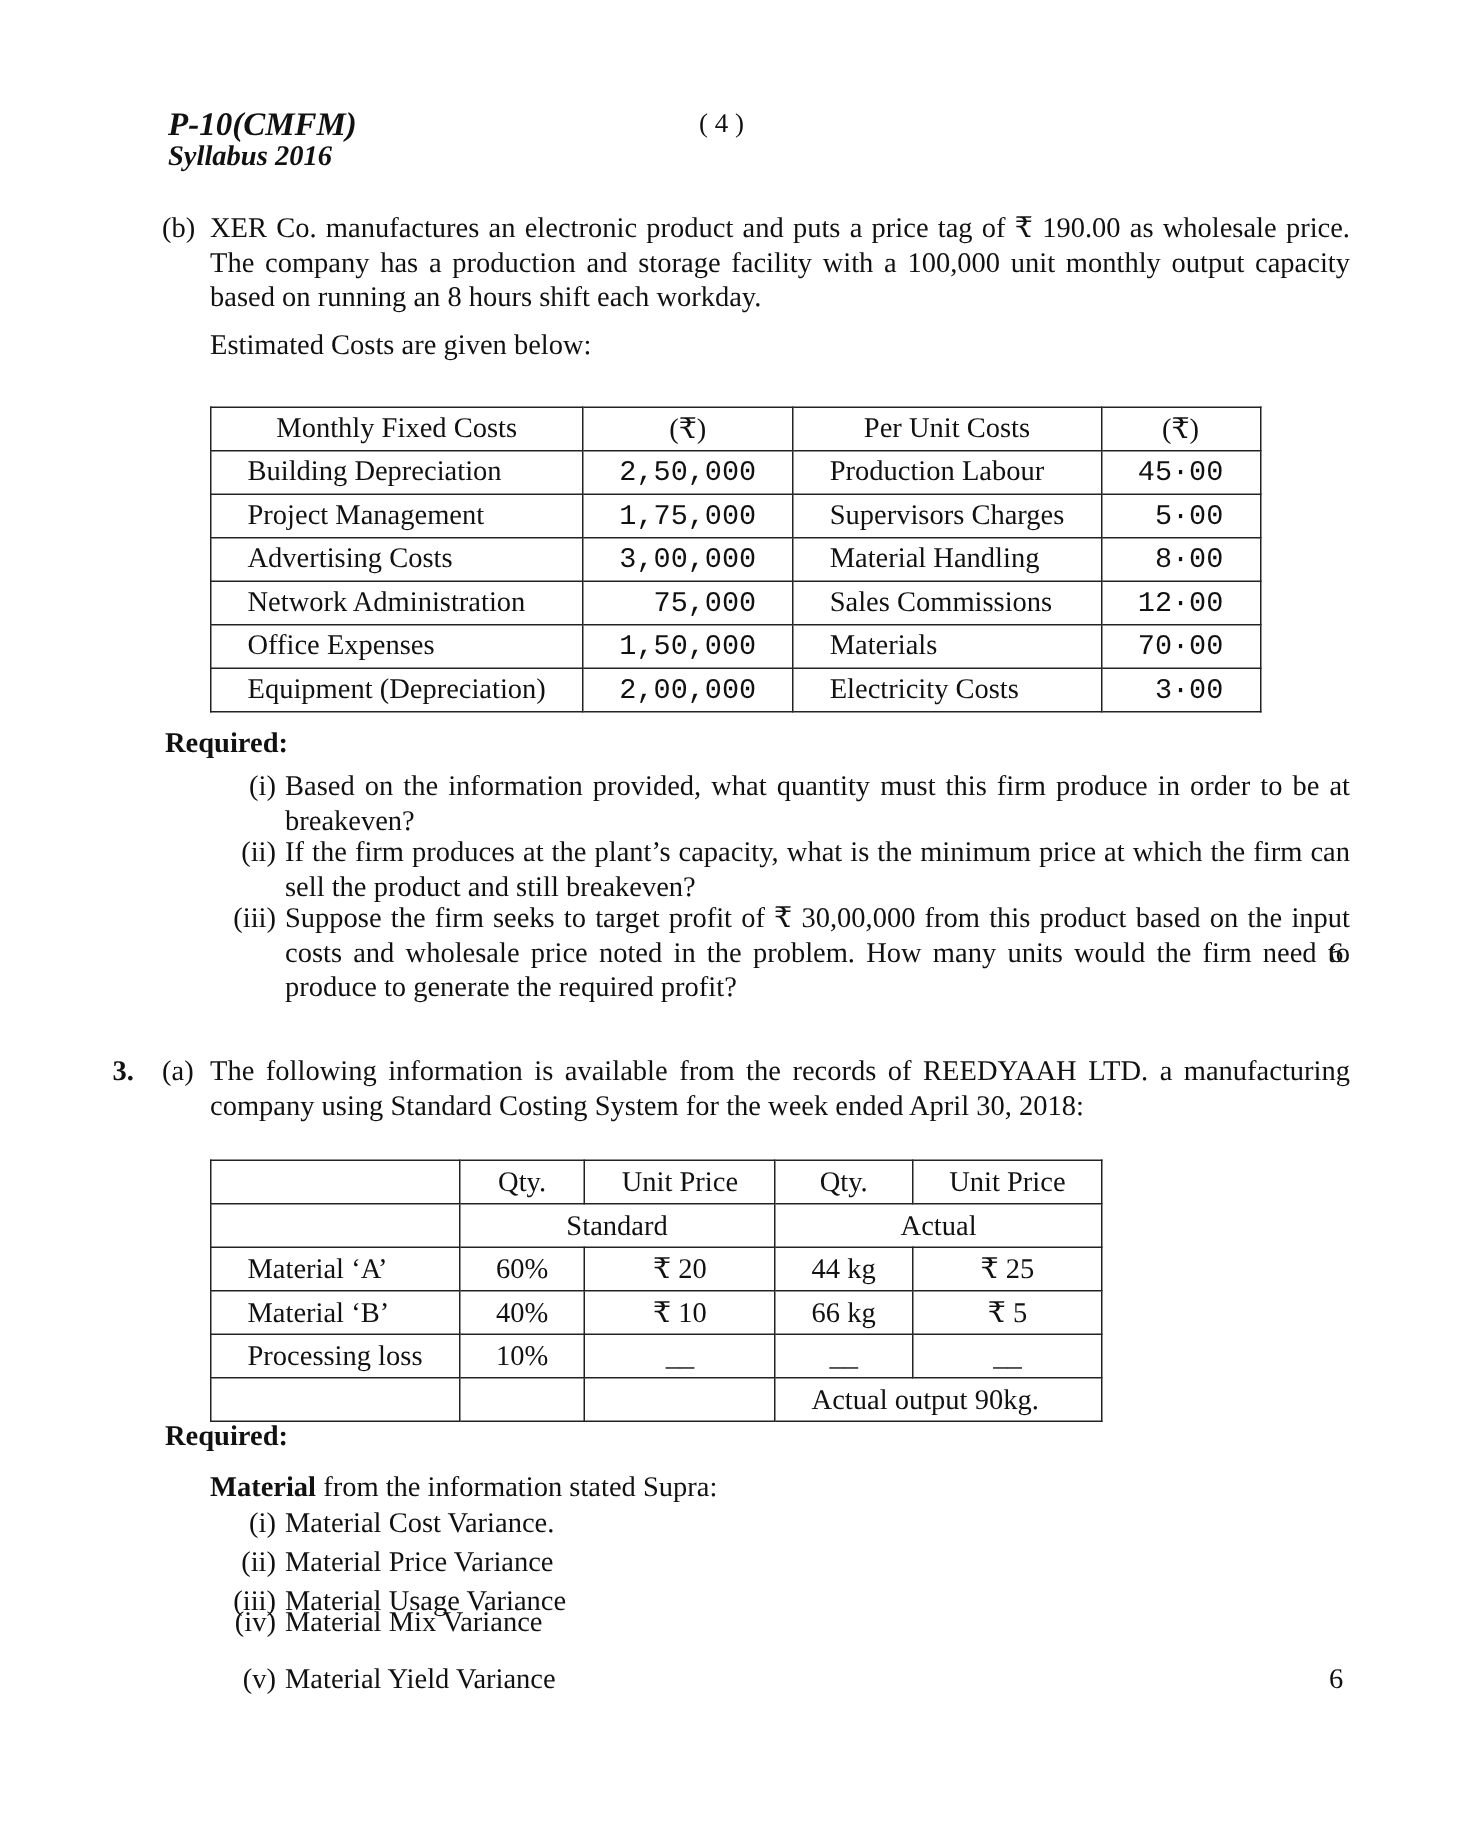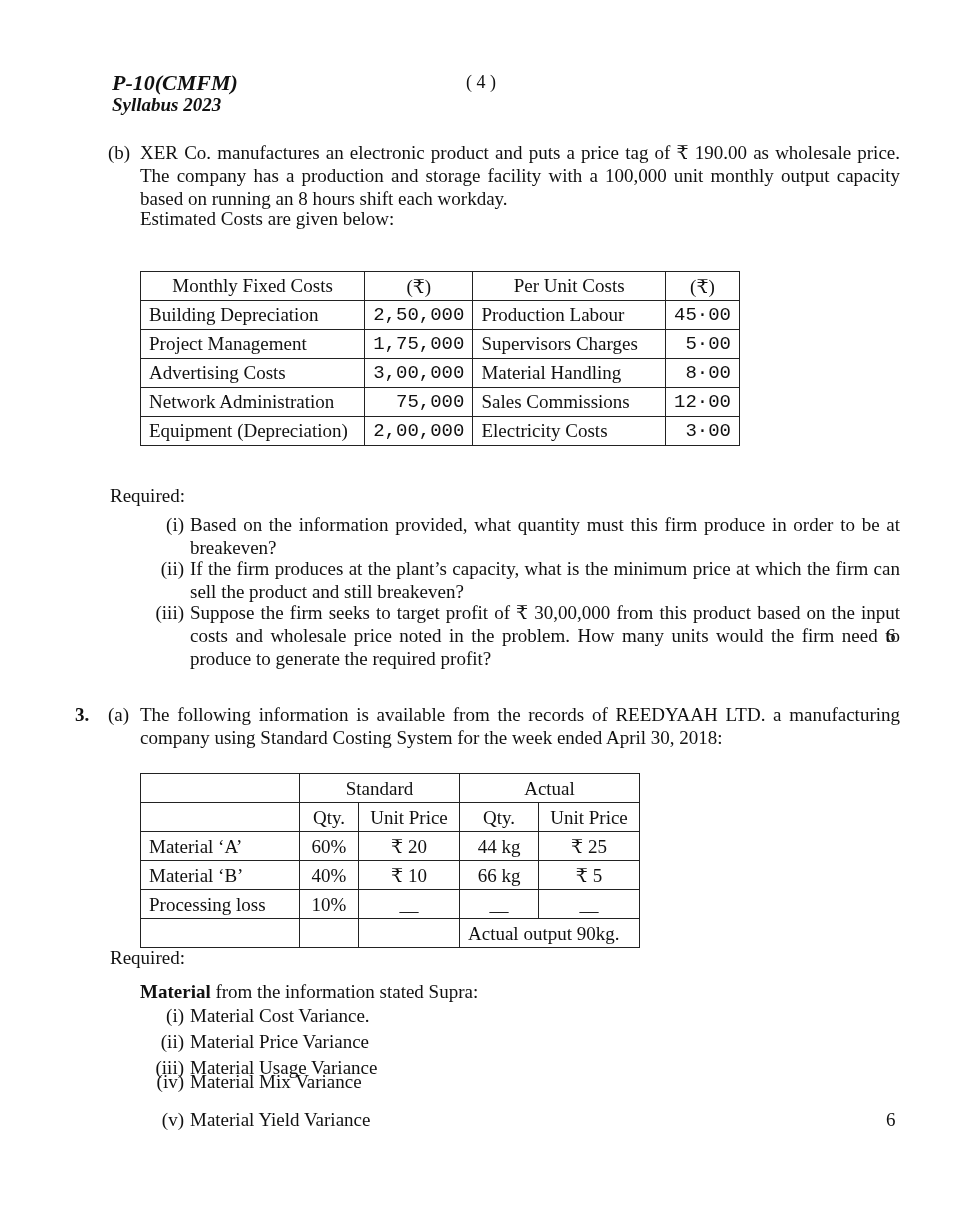--- a/index.html
+++ b/index.html
@@ -9,31 +9,31 @@
     color: #111111; font-size: 19px;
   }
   .abs { position: absolute; }
   .hdr-code { left: 112px; top: 70px; font-weight: bold; font-style: italic; font-size: 22px; }
   .hdr-syl  { left: 112px; top: 94px; font-weight: bold; font-style: italic; font-size: 19px; }
   .hdr-page { left: 466px; top: 72px; font-size: 18px; }
 
   .para { line-height: 23px; text-align: justify; }
   .qb-label { left: 108px; top: 141px; }
   .qb-text { left: 140px; top: 141px; width: 760px; }
-  .qb-est { left: 140px; top: 207px; }
+  .qb-est { left: 140px; top: 219px; }
 
   table.grid { border-collapse: collapse; position: absolute; }
-  table.grid td { border: 1px solid #222; padding: 0 8px; height: 28px; font-size: 19px; white-space: nowrap; }
+  table.grid td { border: 1px solid #222; padding: 0 24px; height: 28px; font-size: 19px; white-space: nowrap; }
   .t1 { left: 140px; top: 271px; width: 600px; }
   .t1 td { height: 28px; }
   .c { text-align: center; }
   .r { text-align: right; font-family: Liberation Mono, monospace; }
   .l { text-align: left; margin-top: 11px; }
 
-  .req { font-weight: normal; }
+  .req { font-weight: bold; }
   .req1 { left: 110px; top: 484px; }
   .subq { position: absolute; line-height: 23px; }
   .subq .num { position: absolute; right: 100%; margin-right: 6px; white-space: nowrap; }
   .subq .txt { text-align: justify; }
   .marks { position: absolute; }
 
   .q3-num { left: 75px; top: 703px; font-weight: bold; }
   .q3-label { left: 108px; top: 703px; }
   .q3-text { left: 140px; top: 703px; width: 760px; }
 
@@ -43,21 +43,21 @@
   .req2 { left: 110px; top: 946px; }
   .calc { left: 140px; top: 980px; }
   .calc b { font-weight: bold; }
   .list2 .row { position: absolute; left: 0; white-space: nowrap; }
   .list2 .rn { display: inline-block; width: 42px; text-align: right; margin-right: 6px; }
 </style>
 </head>
 <body>
 
 <div class="abs hdr-code">P-10(CMFM)</div>
-<div class="abs hdr-syl">Syllabus 2023</div>
+<div class="abs hdr-syl">Syllabus 2016</div>
 <div class="abs hdr-page">( 4 )</div>
 
 <div class="abs para qb-label">(b)</div>
 <div class="abs para qb-text">XER Co. manufactures an electronic product and puts a price tag of ₹ 190.00 as wholesale price. The company has a production and storage facility with a 100,000 unit monthly output capacity based on running an 8 hours shift each workday.</div>
 <div class="abs para qb-est">Estimated Costs are given below:</div>
 
 <table class="grid t1">
   <tbody>
       <tr>
     <td class="c" style="width:210px">Monthly Fixed Costs</td>
@@ -83,20 +83,26 @@
     <td class="l">Material Handling</td>
     <td class="r">8·00</td>
   </tr>
   <tr>
     <td class="l">Network Administration</td>
     <td class="r">75,000</td>
     <td class="l">Sales Commissions</td>
     <td class="r">12·00</td>
   </tr>
   <tr>
+    <td class="l">Office Expenses</td>
+    <td class="r">1,50,000</td>
+    <td class="l">Materials</td>
+    <td class="r">70·00</td>
+  </tr>
+  <tr>
     <td class="l">Equipment (Depreciation)</td>
     <td class="r">2,00,000</td>
     <td class="l">Electricity Costs</td>
     <td class="r">3·00</td>
   </tr>
 </tbody>
   </table>
 
 <div class="abs para req req1">Required:</div>
 
@@ -114,30 +120,30 @@
 </div>
 <div class="marks" style="left:886px; top:624px; line-height:23px;">6</div>
 
 <div class="abs para q3-num">3.</div>
 <div class="abs para q3-label">(a)</div>
 <div class="abs para q3-text">The following information is available from the records of REEDYAAH LTD. a manufacturing company using Standard Costing System for the week ended April 30, 2018:</div>
 
 <table class="grid t2">
   <tbody>
       <tr>
-    <td style="width:142px"></td>
-    <td class="c" colspan="2">Standard</td>
-    <td class="c" colspan="2">Actual</td>
-  </tr>
-  <tr>
     <td></td>
     <td class="c" style="width:42px">Qty.</td>
     <td class="c" style="width:84px">Unit Price</td>
     <td class="c" style="width:62px">Qty.</td>
     <td class="c">Unit Price</td>
+  </tr>
+  <tr>
+    <td style="width:142px"></td>
+    <td class="c" colspan="2">Standard</td>
+    <td class="c" colspan="2">Actual</td>
   </tr>
   <tr>
     <td class="l">Material ‘A’</td>
     <td class="c">60%</td>
     <td class="c">₹ 20</td>
     <td class="c">44 kg</td>
     <td class="c">₹ 25</td>
   </tr>
   <tr>
     <td class="l">Material ‘B’</td>

